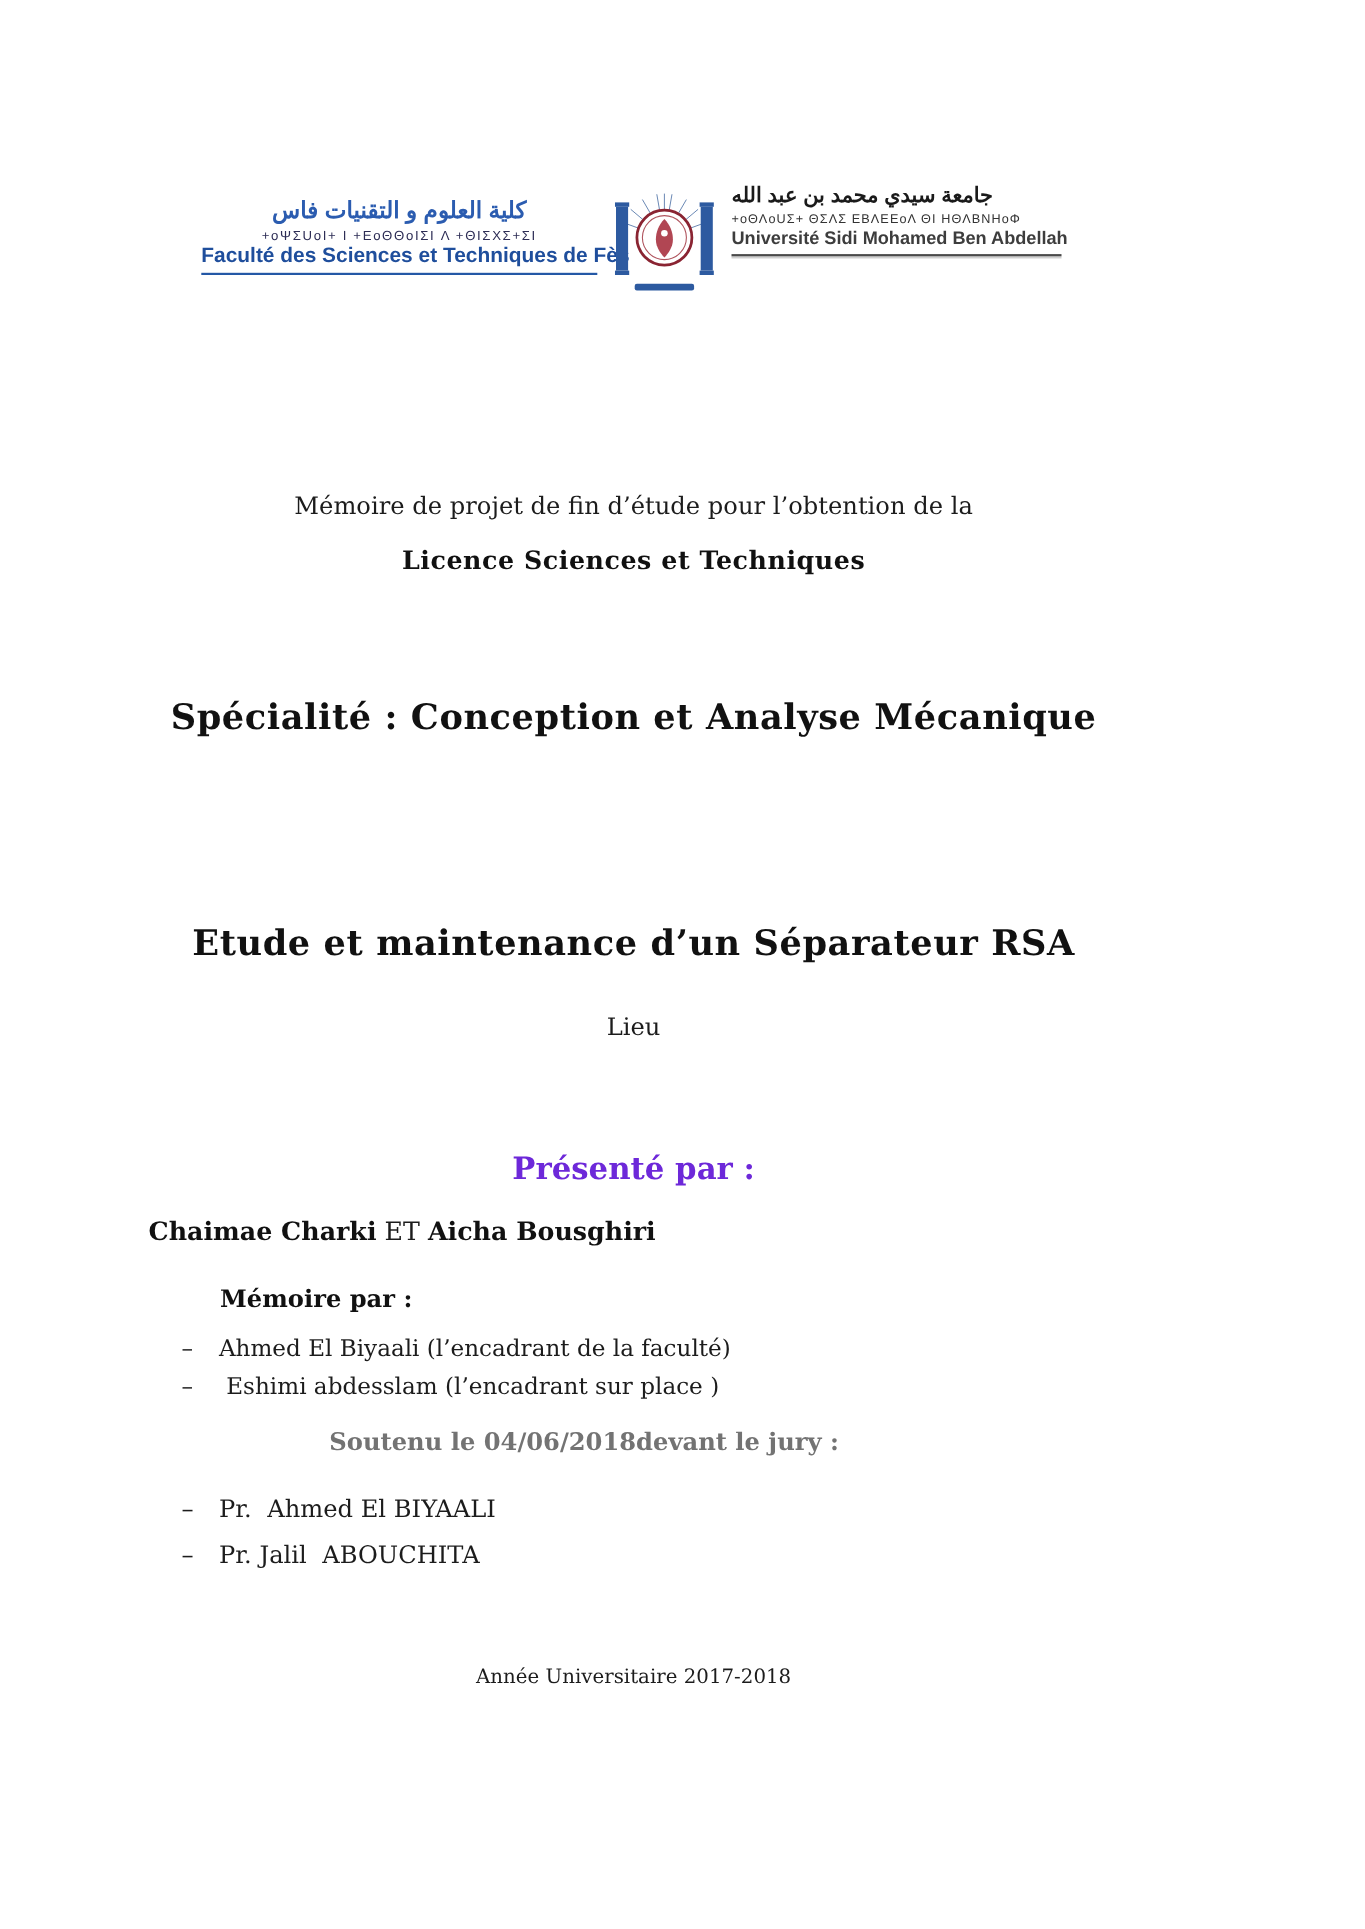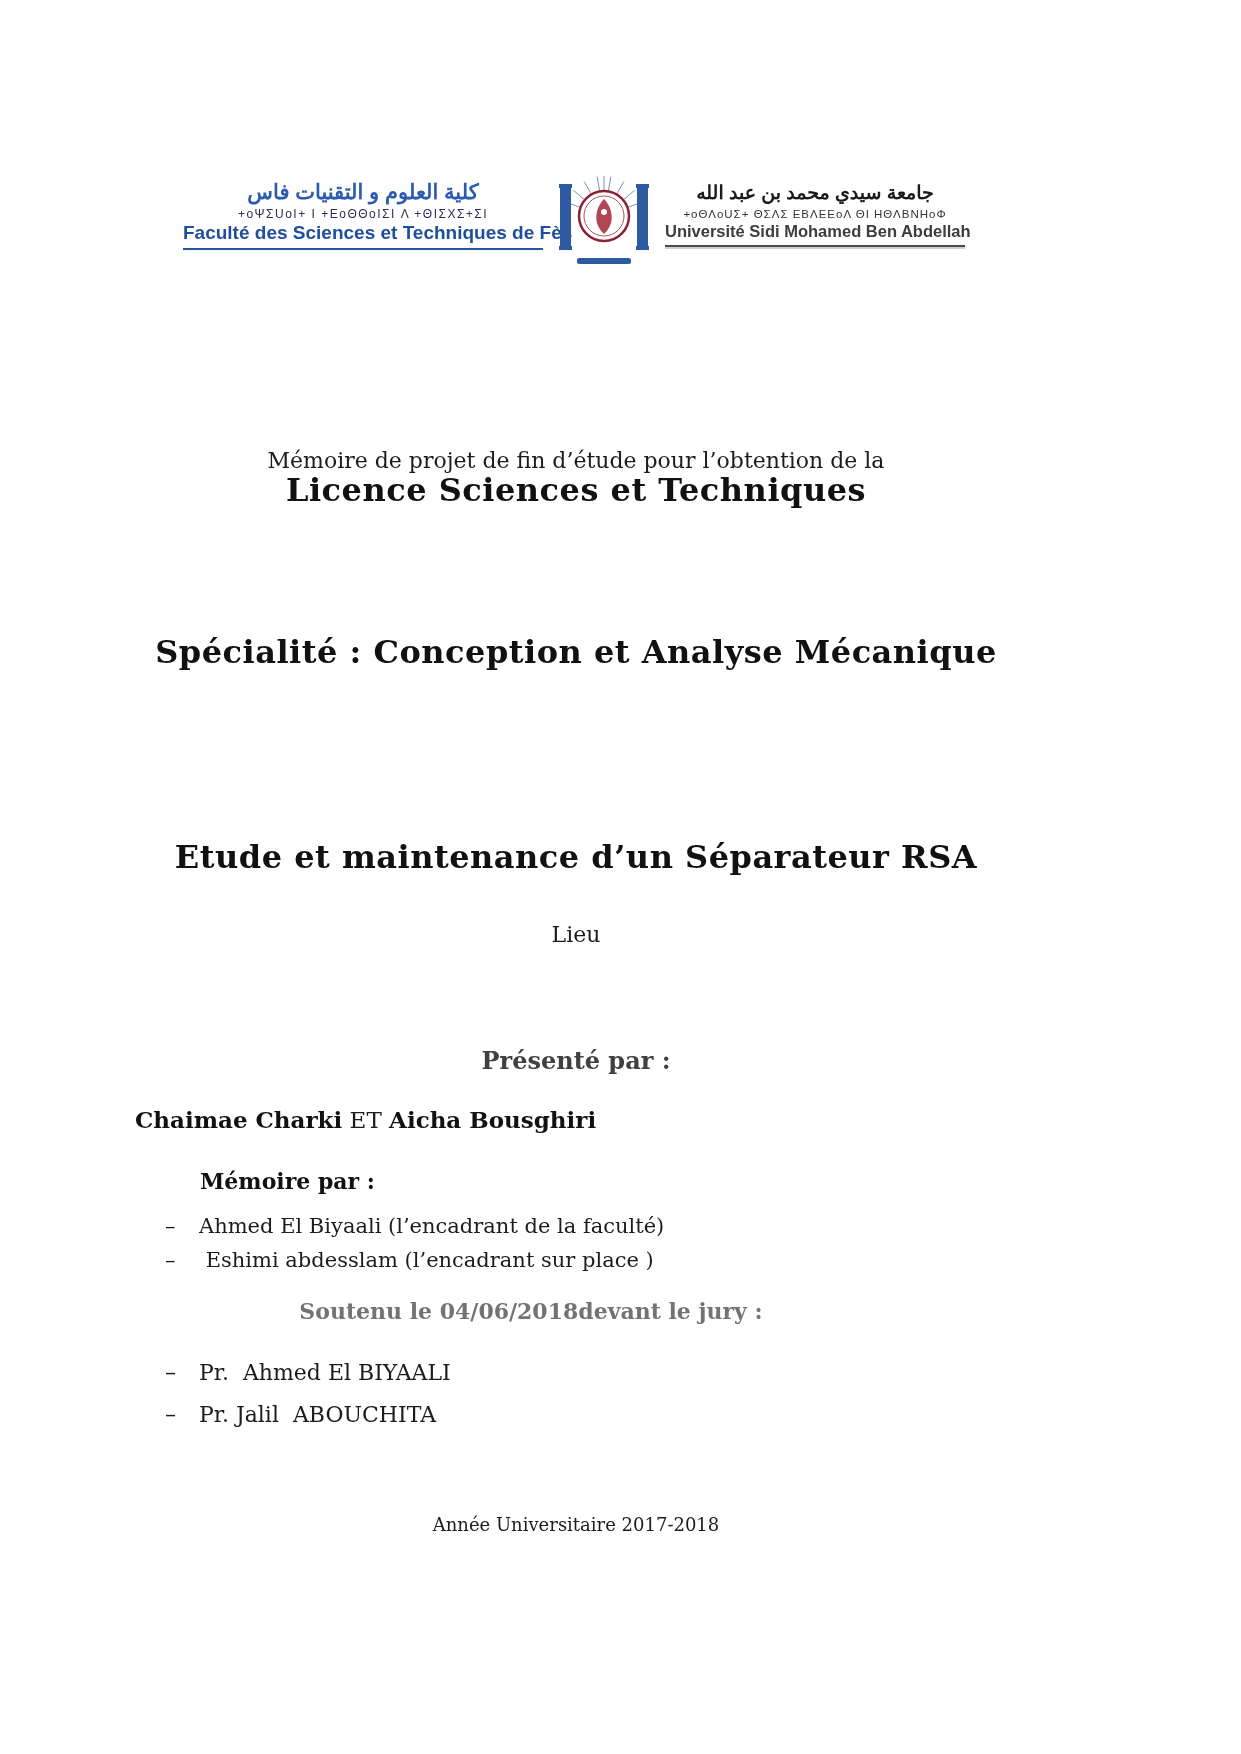--- a/index.html
+++ b/index.html
@@ -25,40 +25,40 @@
     justify-content: space-between;
     align-items: flex-start;
     font-family: "Liberation Sans", sans-serif;
   }
   .faculty-block { width: 360px; text-align: center; margin-top: 12px; }
   .faculty-arabic { color: #2b5cb0; font-size: 21px; font-weight: bold; line-height: 1.15; }
   .faculty-tifinagh { color: #2d2d55; font-size: 12px; letter-spacing: 1.5px; margin-top: 3px; white-space: nowrap; }
   .faculty-french { color: #1f4e9c; font-weight: bold; font-size: 19px; margin-top: 1px; white-space: nowrap; }
   .rule { height: 2px; margin-top: 4px; }
   .rule-blue { background: #2458a6; }
-  .university-block { width: 300px; text-align: center; margin-top: 14px; }
+  .university-block { width: 300px; text-align: left; }
   .university-arabic { color: #1a1a1a; font-size: 19px; font-weight: bold; line-height: 1.15; }
   .university-tifinagh { color: #333333; font-size: 11.5px; letter-spacing: 1px; margin-top: 4px; white-space: nowrap; }
   .university-french { color: #3d3d3d; font-weight: bold; font-size: 16.5px; margin-top: 2px; white-space: nowrap; }
   .rule-dark { background: #4a4a4a; box-shadow: 0 2px 0 rgba(120,120,120,.35); }
   .logo-wrap { width: 90px; height: 100px; flex: none; }
 
   
   .content { position: absolute; left: 135px; top: 0; width: 882px; height: 100%; }
   .content > * { position: absolute; }
   .center { left: 0; width: 100%; text-align: center; }
 
   .intro        { top: 448px;  font-size: 22px; }
-  .degree       { top: 471px;  font-size: 32px; font-weight: bold; letter-spacing: .5px; color: #111; }
+  .degree       { top: 496px;  font-size: 23px; font-weight: bold; letter-spacing: .5px; color: #111; }
   .specialty    { top: 633px;  font-size: 32px; font-weight: bold; letter-spacing: .5px; color: #111; }
   .title-label  { top: 776px;  font-size: 22px; }
   .main-title   { top: 838px;  font-size: 32px; font-weight: bold; letter-spacing: .5px; color: #111; }
   .place-label  { top: 922px;  font-size: 22px; }
   .place        { top: 982px;  font-size: 22px; }
-  .presented    { top: 1046px; font-size: 24px; font-weight: bold; color: #404040; }
+  .presented    { top: 1046px; font-size: 28px; font-weight: bold; color: #6d28d9; }
 
   .authors      { top: 1106px; left: 0; font-size: 23px; }
   .authors .bold { font-weight: bold; color: #111; }
 
   .supervised   { top: 1168px; left: 65px; font-size: 22px; font-weight: bold; color: #111; }
 
   .list-item { display: flex; font-size: 21px; white-space: pre-wrap; }
   .list-item .dash { width: 34px; flex: none; }
   .sup-1  { top: 1214px; left: 30px; }
   .sup-2  { top: 1248px; left: 30px; }

